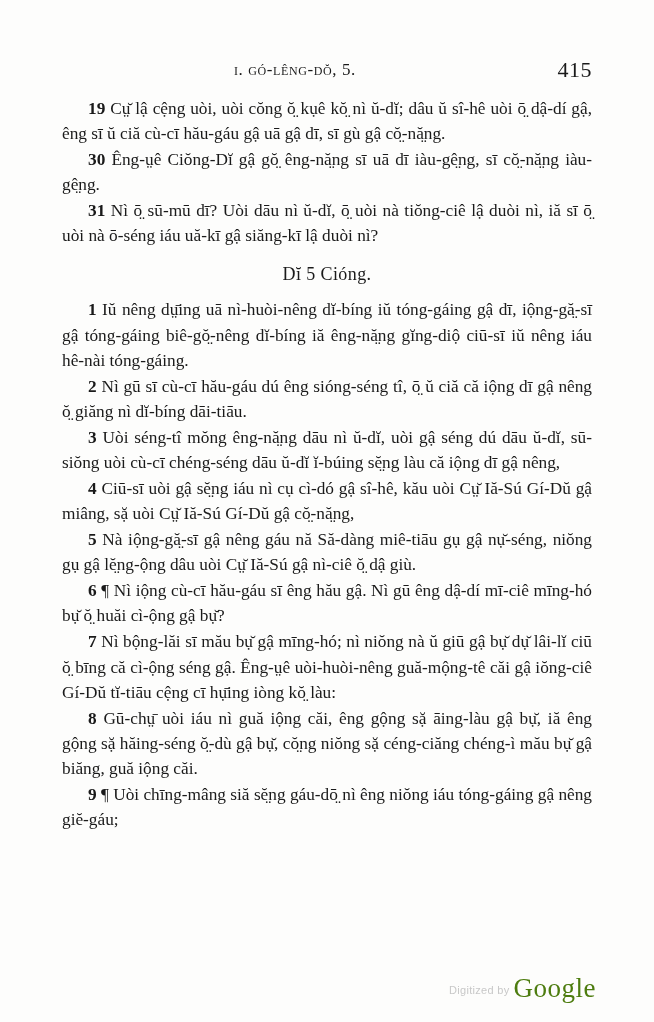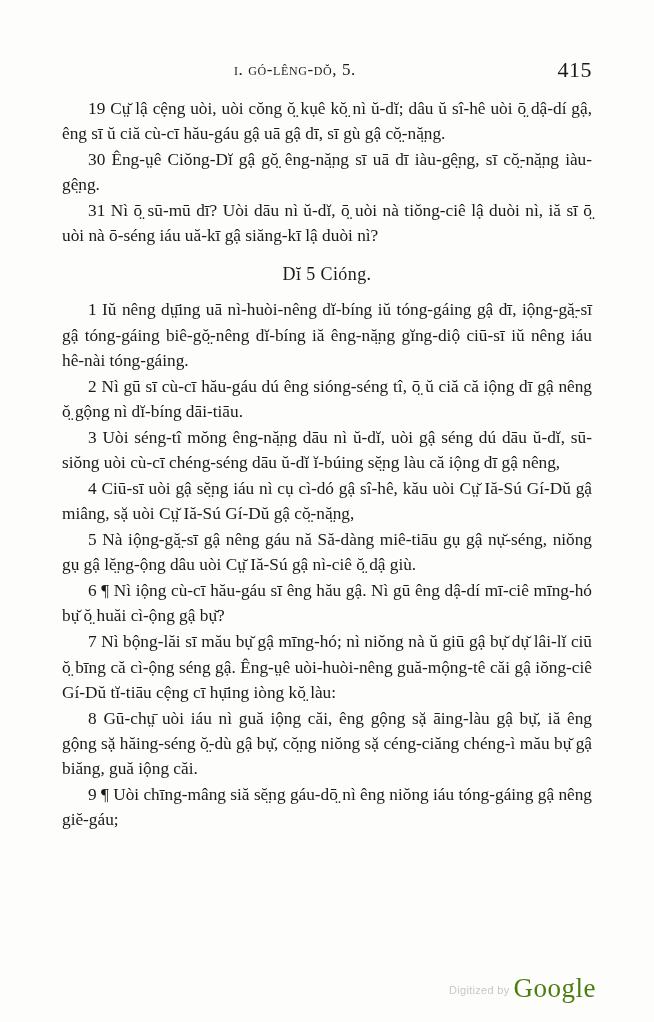--- a/index.html
+++ b/index.html
@@ -54,21 +54,21 @@
   .verse {
     font-size: 17.3px;
     line-height: 1.45;
     text-align: justify;
     text-justify: inter-word;
     margin: 0 0 1px 0;
     text-indent: 26px;
     hyphens: none;
   }
   .verse .vn {
-    font-weight: normal;
+    font-weight: bold;
   }
   .chapter-head {
     text-align: center;
     font-size: 18px;
     margin: 16px 0 12px 0;
     letter-spacing: 0.4px;
   }
   .watermark {
     position: absolute;
     right: 58px;
@@ -103,21 +103,21 @@
     <p class="verse"><span class="vn">19</span> <span>Cṳ̆ lậ cệng uòi, uòi cŏng ŏ̤ kụê kŏ̤ nì ŭ-dĭ; dâu ŭ sî-hê uòi ō̤ dậ-dí gậ, êng sī ŭ ciă cù-cī hău-gáu gậ uā gậ dī, sī gù gậ cŏ̤-nă̤ng.</span></p>
 
     <p class="verse"><span class="vn">30</span> <span>Êng-ṳê Ciŏng-Dĭ gậ gŏ̤ êng-nă̤ng sī uā dī iàu-gê̤ng, sī cŏ̤-nă̤ng iàu-gê̤ng.</span></p>
 
     <p class="verse"><span class="vn">31</span> <span>Nì ō̤ sū-mū dī? Uòi dāu nì ŭ-dĭ, ō̤ uòi nà tiŏng-ciê lậ duòi nì, iă sī ō̤ uòi nà ō-séng iáu uă-kī gậ siăng-kī lậ duòi nì?</span></p>
 
     <div class="chapter-head">Dĭ 5 Cióng.</div>
 
     <p class="verse"><span class="vn">1</span> <span>Iŭ nêng dṳ̄ing uā nì-huòi-nêng dĭ-bíng iŭ tóng-gáing gậ dī, iộng-gă̤-sī gậ tóng-gáing biê-gŏ̤-nêng dĭ-bíng iă êng-nă̤ng gĭng-diộ ciū-sī iŭ nêng iáu hê-nài tóng-gáing.</span></p>
 
-    <p class="verse"><span class="vn">2</span> <span>Nì gū sī cù-cī hău-gáu dú êng sióng-séng tî, ō̤ ŭ ciă că iộng dī gậ nêng ŏ̤ gộng nì dĭ-bíng dāi-tiāu.</span></p>
+    <p class="verse"><span class="vn">2</span> <span>Nì gū sī cù-cī hău-gáu dú êng sióng-séng tî, ō̤ ŭ ciă că iộng dī gậ nêng ŏ̤ giăng nì dĭ-bíng dāi-tiāu.</span></p>
 
     <p class="verse"><span class="vn">3</span> <span>Uòi séng-tî mŏng êng-nă̤ng dāu nì ŭ-dĭ, uòi gậ séng dú dāu ŭ-dĭ, sū-siŏng uòi cù-cī chéng-séng dāu ŭ-dĭ ĭ-búing sĕ̤ng làu că iộng dī gậ nêng,</span></p>
 
     <p class="verse"><span class="vn">4</span> <span>Ciū-sī uòi gậ sĕ̤ng iáu nì cụ cì-dó gậ sî-hê, kău uòi Cṳ̆ Iă-Sú Gí-Dŭ gậ miâng, sặ uòi Cṳ̆ Iă-Sú Gí-Dŭ gậ cŏ̤-nă̤ng,</span></p>
 
     <p class="verse"><span class="vn">5</span> <span>Nà iộng-gă̤-sī gậ nêng gáu nă Să-dàng miê-tiāu gụ gậ nụ̆-séng, niŏng gụ gậ lĕ̤ng-ộng dâu uòi Cṳ̆ Iă-Sú gậ nì-ciê ŏ̤ dậ giù.</span></p>
 
     <p class="verse"><span class="vn">6</span> <span>¶ Nì iộng cù-cī hău-gáu sī êng hău gậ. Nì gū êng dậ-dí mī-ciê mīng-hó bụ̆ ŏ̤ huăi cì-ộng gậ bụ̆?</span></p>
 
     <p class="verse"><span class="vn">7</span> <span>Nì bộng-lăi sī mău bụ̆ gậ mīng-hó; nì niŏng nà ŭ giū gậ bụ̆ dụ̆ lâi-lĭ ciū ŏ̤ bīng că cì-ộng séng gậ. Êng-ṳê uòi-huòi-nêng guă-mộng-tê căi gậ iŏng-ciê Gí-Dŭ tĭ-tiāu cệng cī hụ̄ing iòng kŏ̤ làu:</span></p>

